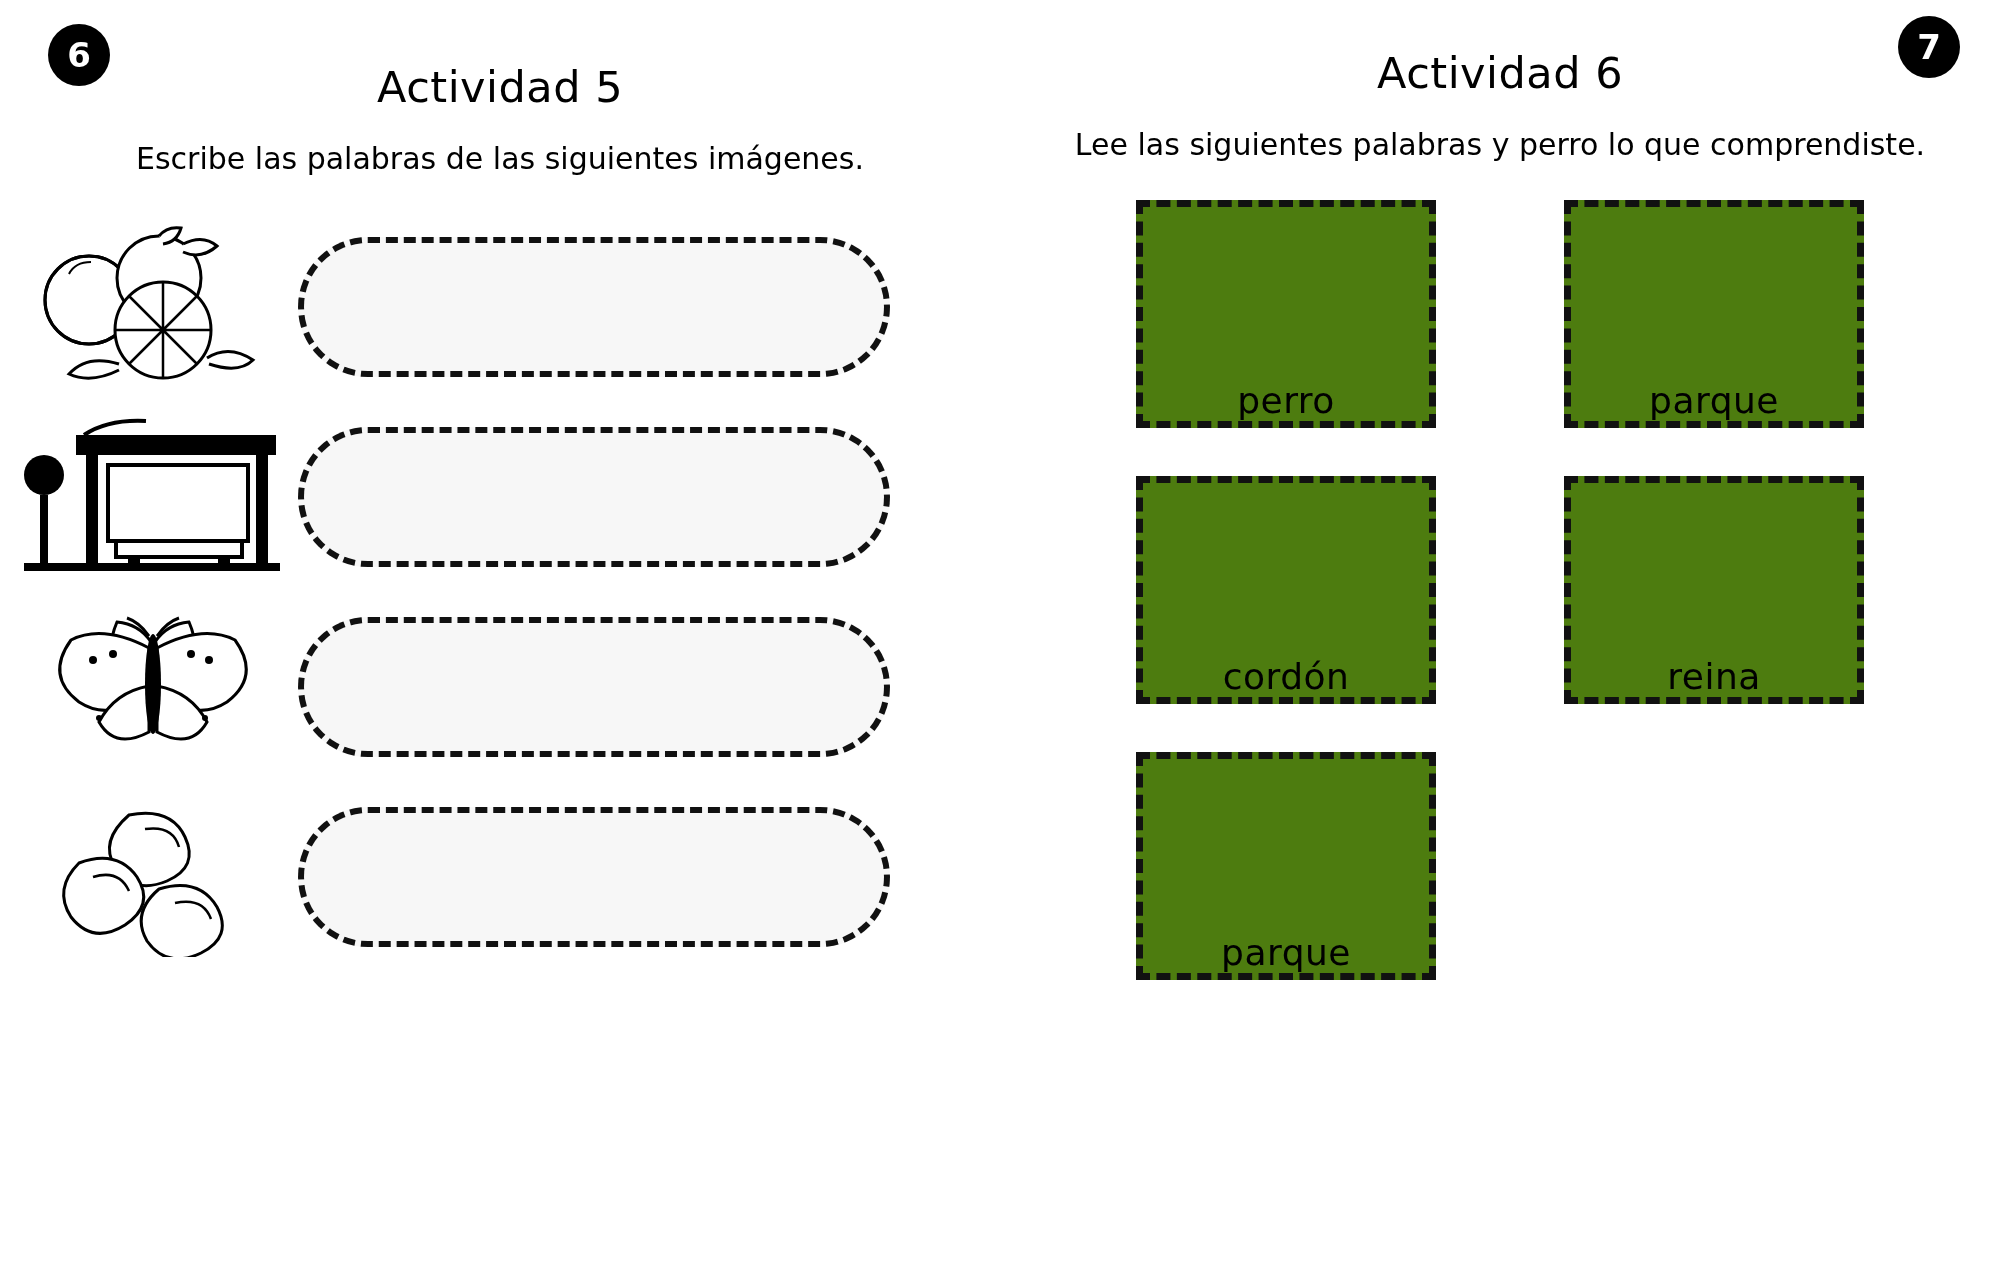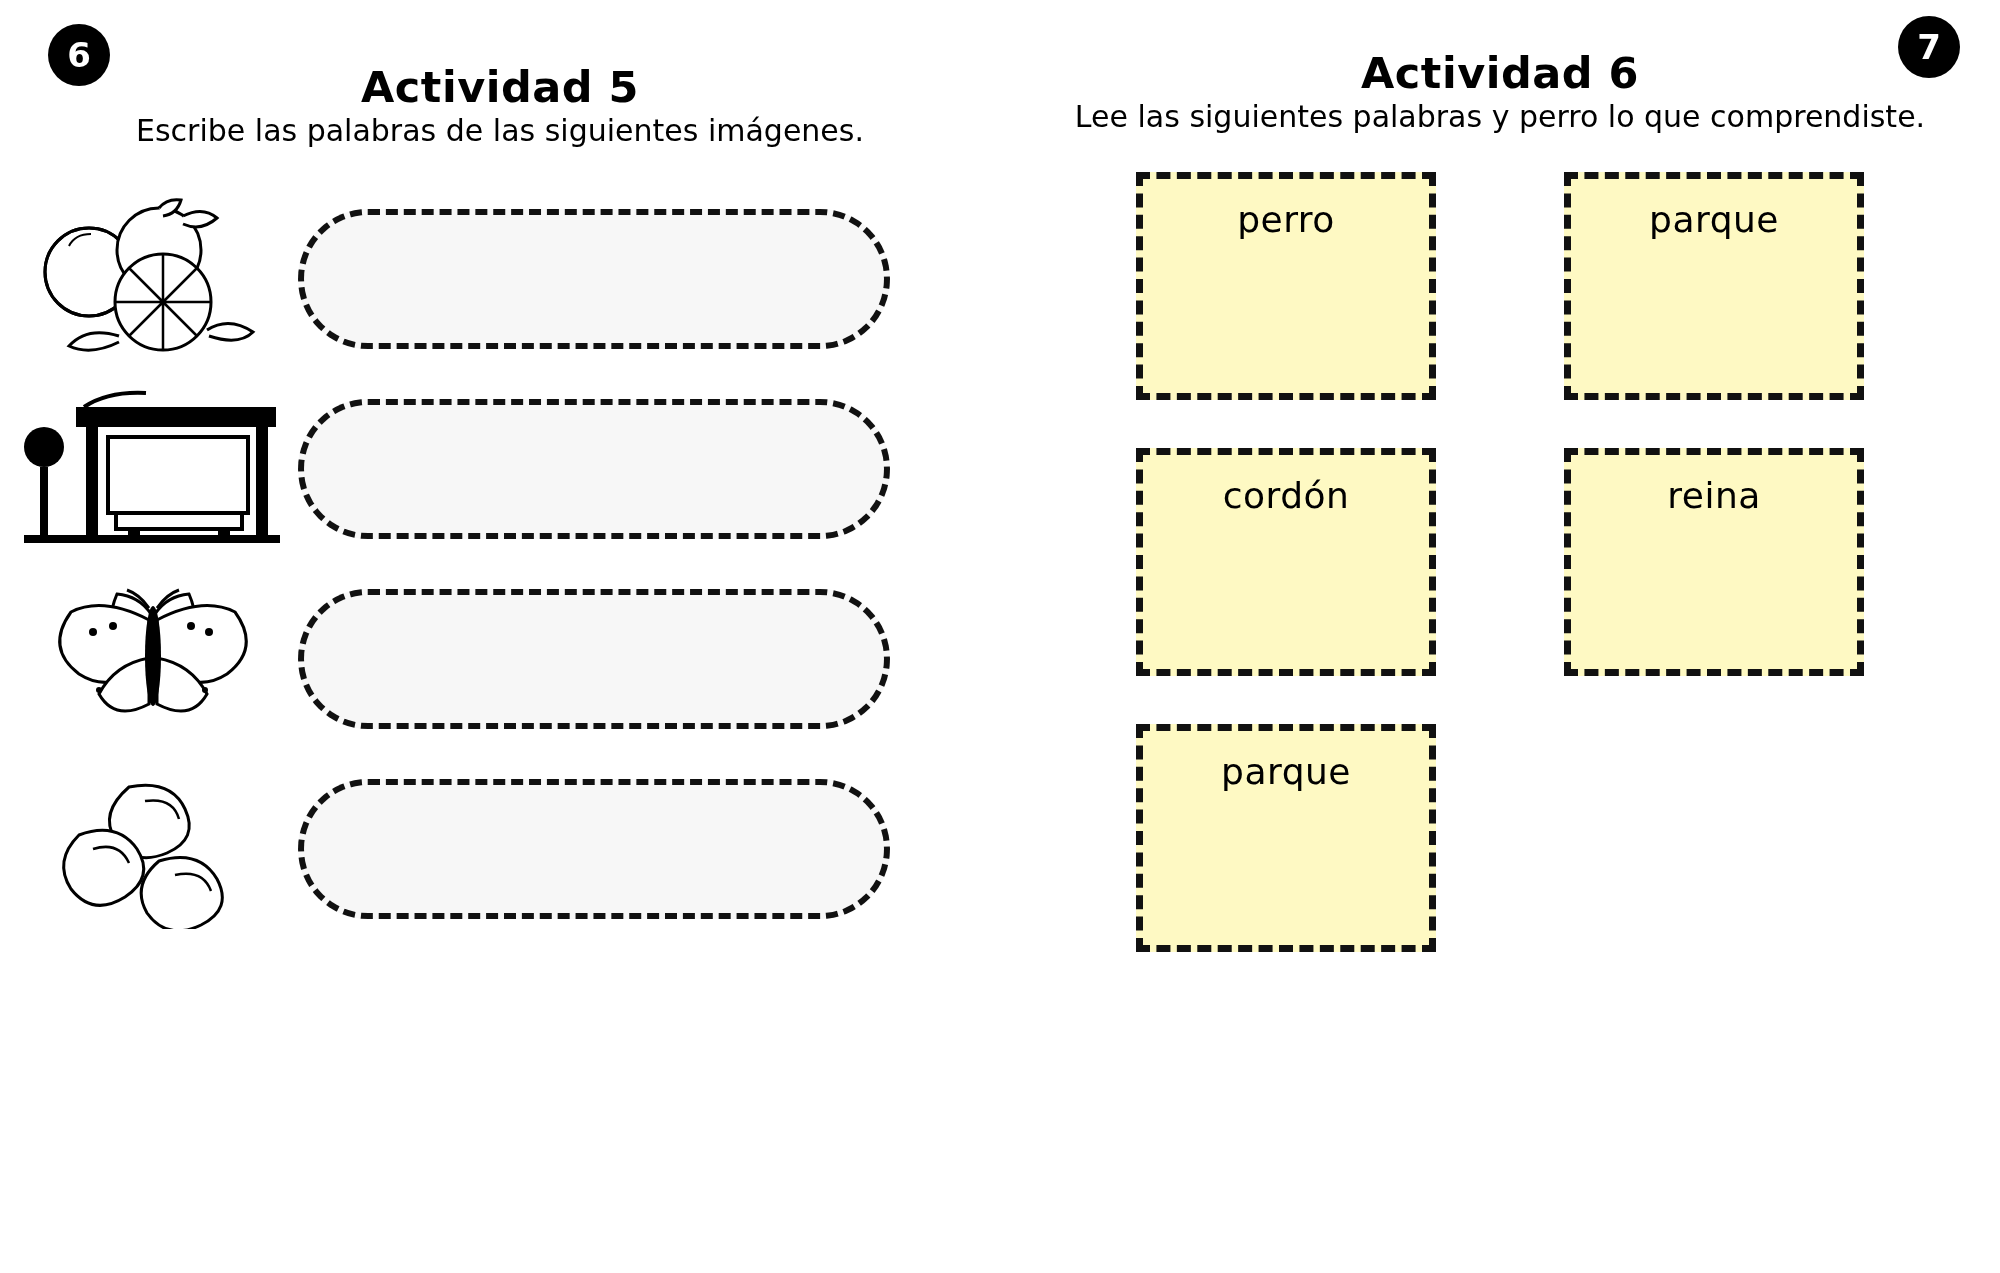--- a/index.html
+++ b/index.html
@@ -43,30 +43,31 @@
   .column {
     position: absolute;
     top: 0;
   }
   .col-left { left: 0; width: 1000px; }
   .col-right { left: 1000px; width: 1000px; }
 
   .activity-title {
     text-align: center;
     font-size: 43px;
-    font-weight: 700;
+    font-weight: 400;
     letter-spacing: 0.5px;
     margin-top: 62px;
   }
   .col-right .activity-title { margin-top: 48px; }
 
   .activity-instruction {
     text-align: center;
     font-size: 30px;
     line-height: 1.25;
+    margin-top: 28px;
     padding: 0 60px;
   }
 
   
   .rows {
     margin-top: 34px;
   }
   .row {
     display: flex;
     align-items: center;
@@ -96,25 +97,26 @@
     margin: 36px auto 0 auto;
     width: 728px;
     display: grid;
     grid-template-columns: 1fr 1fr;
     grid-gap: 48px 128px;
   }
   .draw-box {
     width: 300px;
     height: 228px;
     border: 7px dashed #111111;
-    background: #fef9c3;
+    background: #4d7c0f;
     box-sizing: border-box;
     display: flex;
     justify-content: center;
     padding-top: 20px;
+    align-items: flex-end;
   }
   .draw-word {
     font-size: 36px;
     letter-spacing: 0.5px;
   }
 </style>
 </head>
 <body>
 
 <div class="worksheet">

